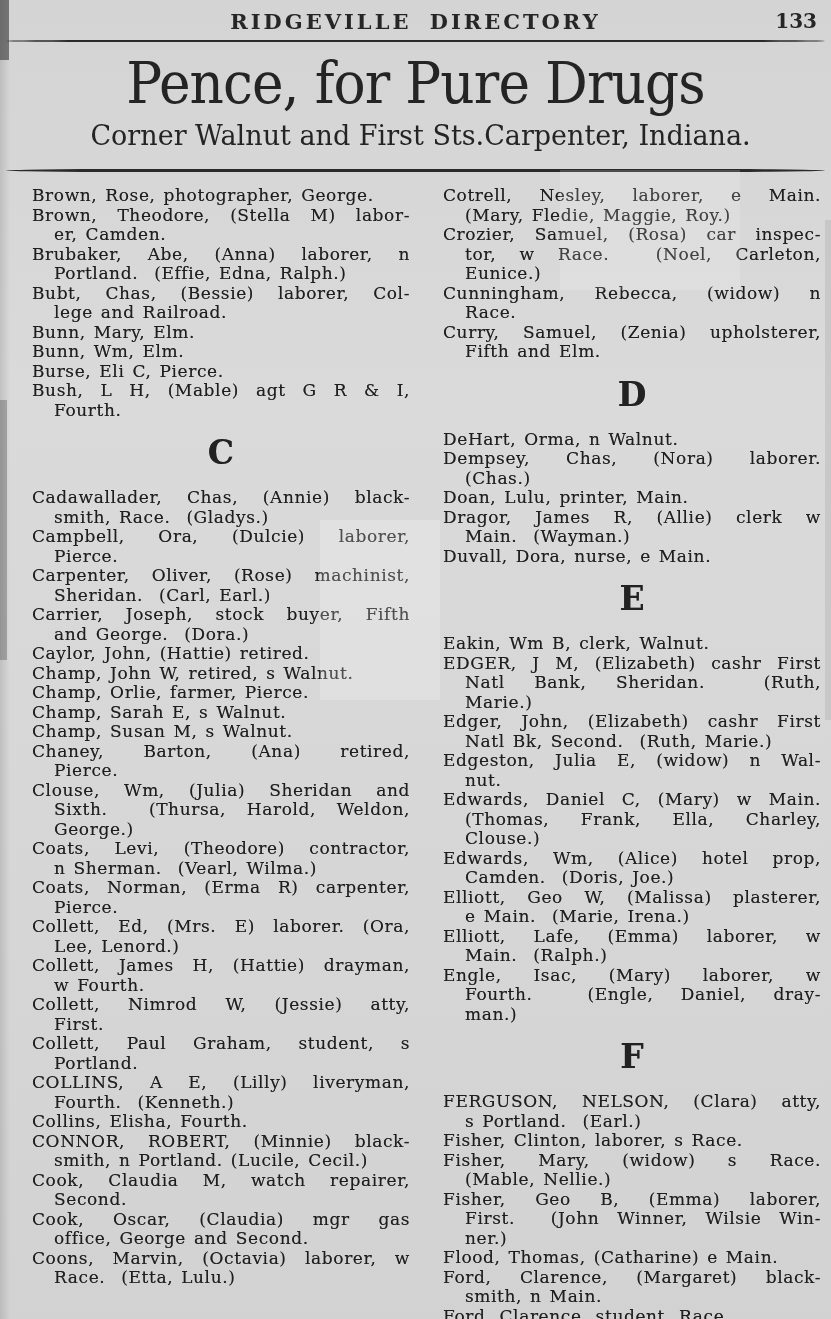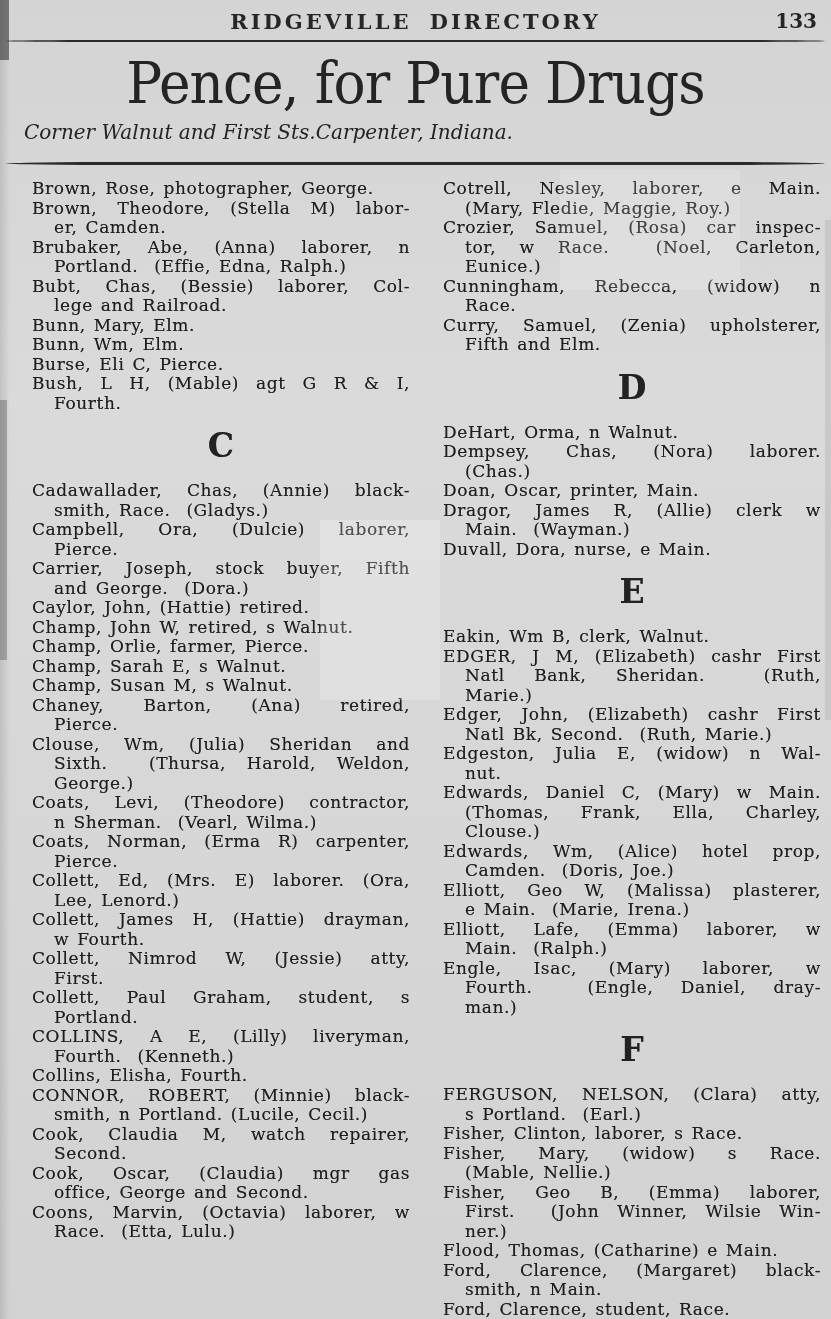--- a/index.html
+++ b/index.html
@@ -46,23 +46,23 @@
   .ad-headline{
     text-align:center;
     font-size:58px;
     letter-spacing:-1px;
     color:#242424;
     margin-top:4px;
     height:74px;line-height:74px;
     transform:scaleX(.92);
   }
   .ad-addresses{
-    display:flex;justify-content:flex-start;align-items:baseline;
+    display:flex;justify-content:center;align-items:baseline;
     padding:0 14px 10px 24px;
-    font-size:20px;color:#242424;font-style:italic;
+    font-size:27px;color:#242424;
   }
 
   .columns{
     display:flex;
     padding:14px 10px 0 32px;
     gap:33px;
   }
   .col{flex:1;min-width:0;}
 
   .entry{margin:0;}
@@ -146,20 +146,24 @@
         <div class="section-letter">C</div>
         <div class="entry">
           <div class="line j">Cadawallader, Chas, (Annie) black-</div>
           <div class="line cont">smith, Race.&nbsp; (Gladys.)</div>
         </div>
         <div class="entry">
           <div class="line j">Campbell, Ora, (Dulcie) laborer,</div>
           <div class="line cont">Pierce.</div>
         </div>
         <div class="entry">
+          <div class="line j">Carpenter, Oliver, (Rose) machinist,</div>
+          <div class="line cont">Sheridan.&nbsp; (Carl, Earl.)</div>
+        </div>
+        <div class="entry">
           <div class="line j">Carrier, Joseph, stock buyer, Fifth</div>
           <div class="line cont">and George.&nbsp; (Dora.)</div>
         </div>
         <div class="entry">
           <div class="line">Caylor, John, (Hattie) retired.</div>
         </div>
         <div class="entry">
           <div class="line">Champ, John W, retired, s Walnut.</div>
         </div>
         <div class="entry">
@@ -248,21 +252,21 @@
         </div>
         <div class="section-letter">D</div>
         <div class="entry">
           <div class="line">DeHart, Orma, n Walnut.</div>
         </div>
         <div class="entry">
           <div class="line j">Dempsey, Chas, (Nora) laborer.</div>
           <div class="line cont">(Chas.)</div>
         </div>
         <div class="entry">
-          <div class="line">Doan, Oscar, printer, Main.</div>
+          <div class="line">Doan, Lulu, printer, Main.</div>
         </div>
         <div class="entry">
           <div class="line j">Dragor, James R, (Allie) clerk w</div>
           <div class="line cont">Main.&nbsp; (Wayman.)</div>
         </div>
         <div class="entry">
           <div class="line">Duvall, Dora, nurse, e Main.</div>
         </div>
         <div class="section-letter">E</div>
         <div class="entry">

